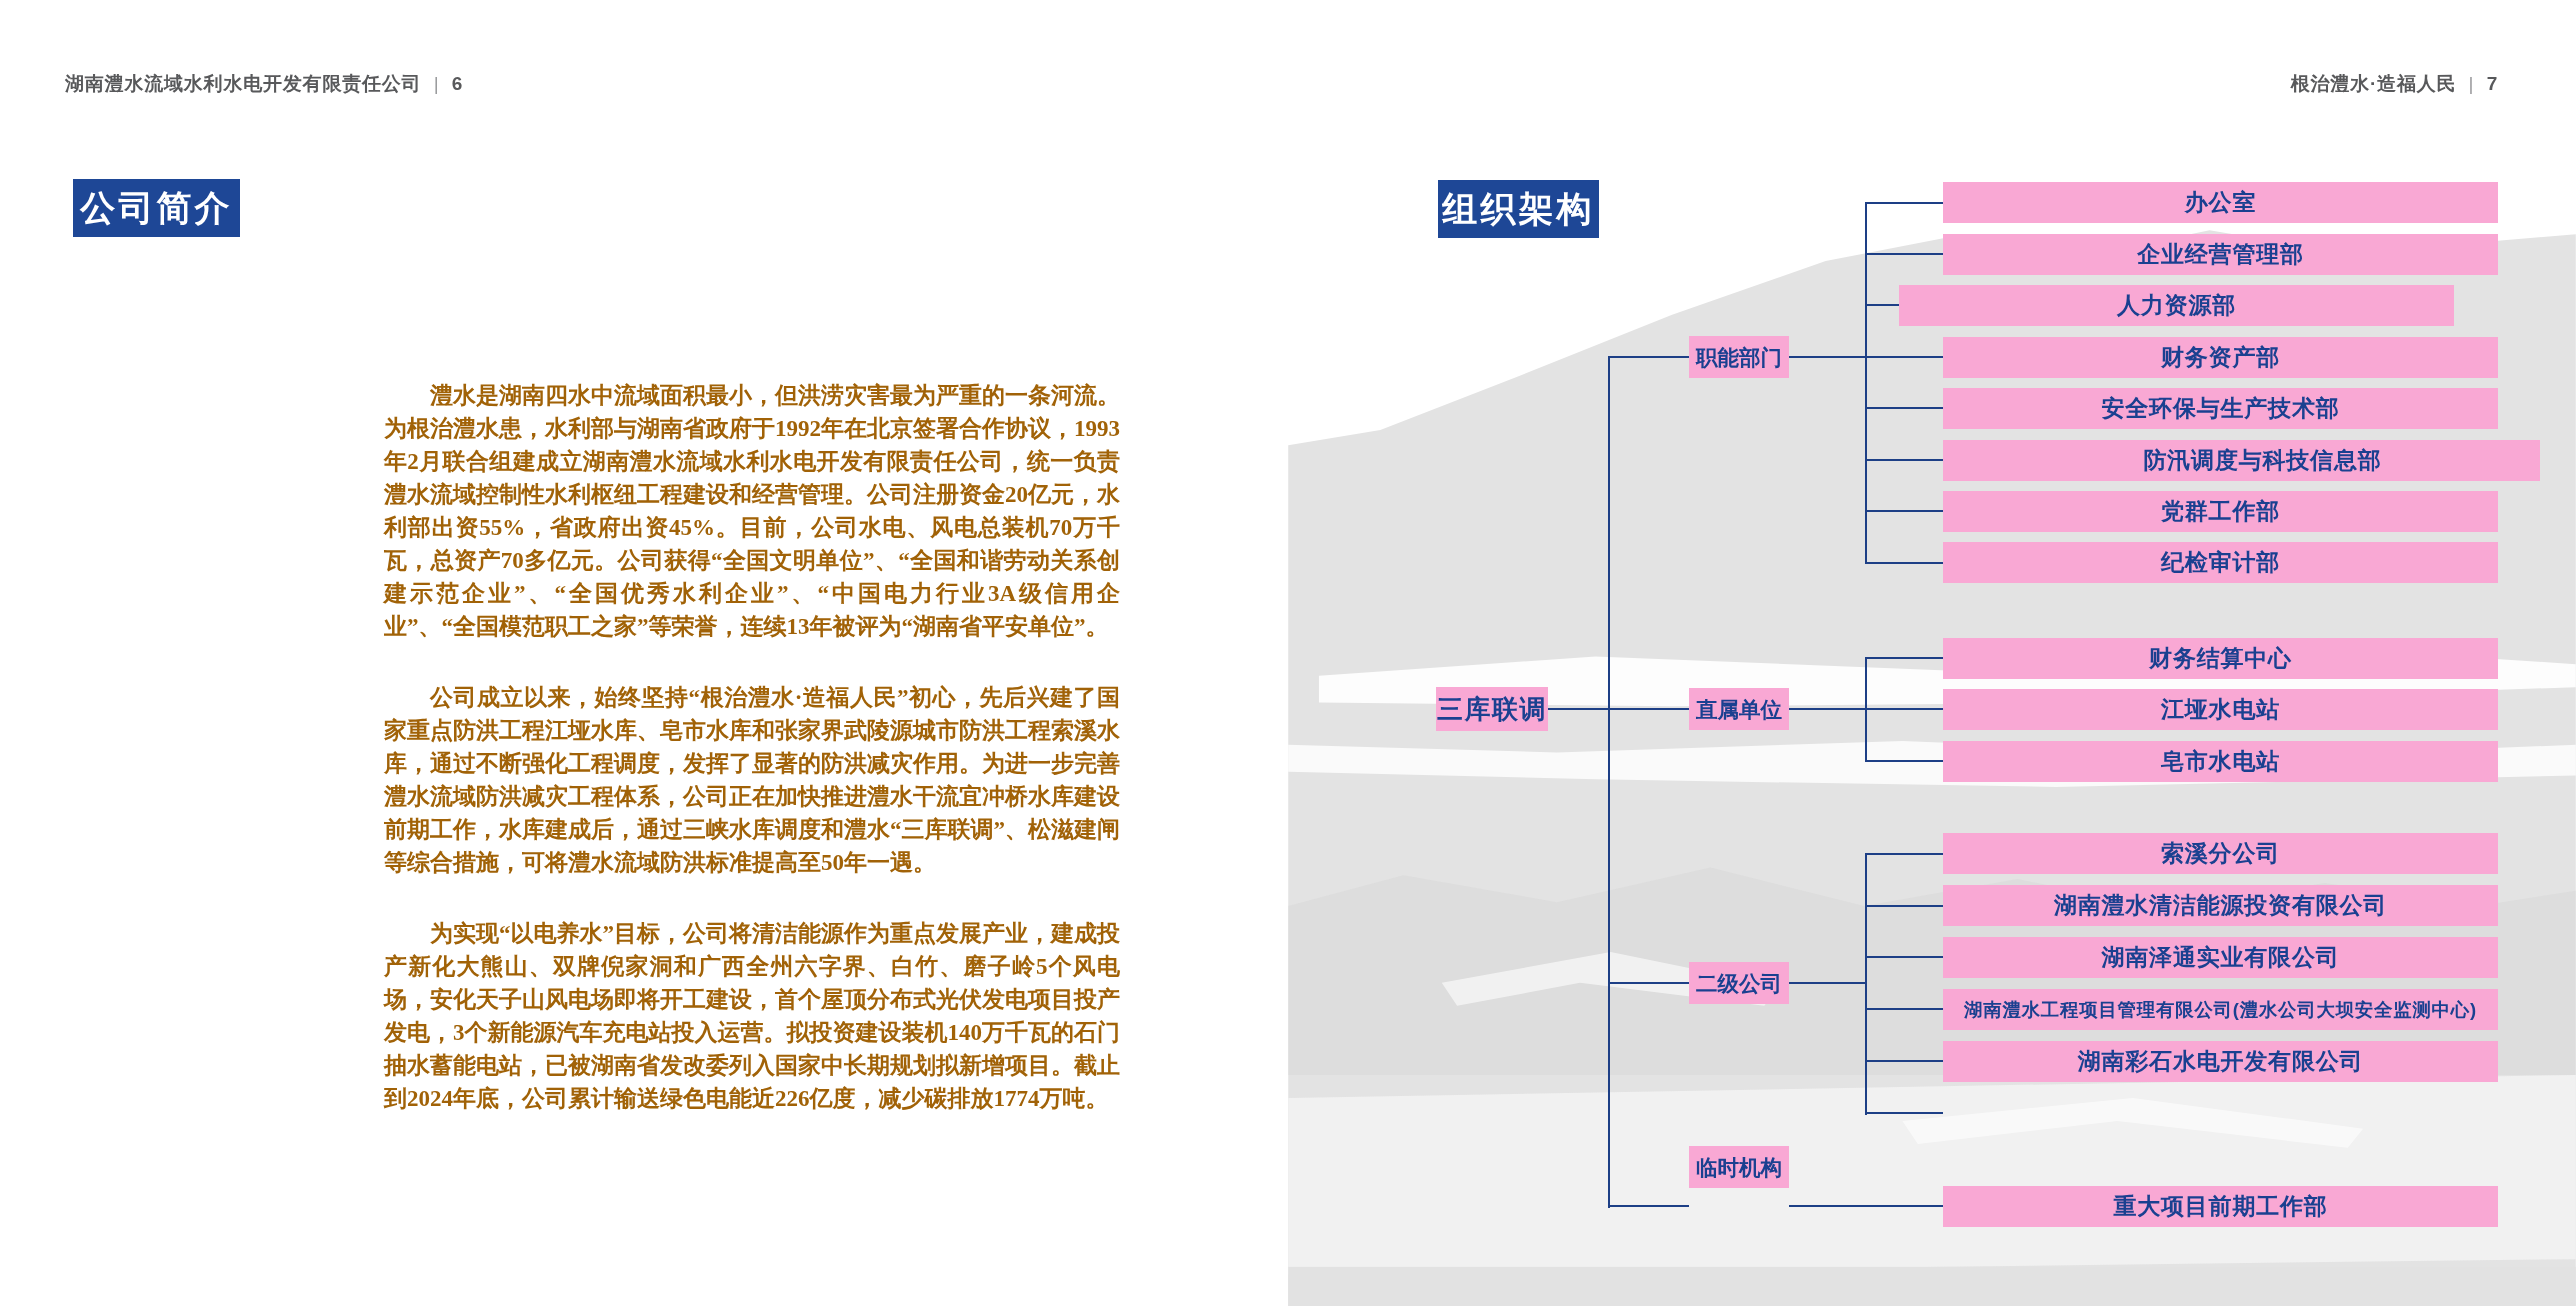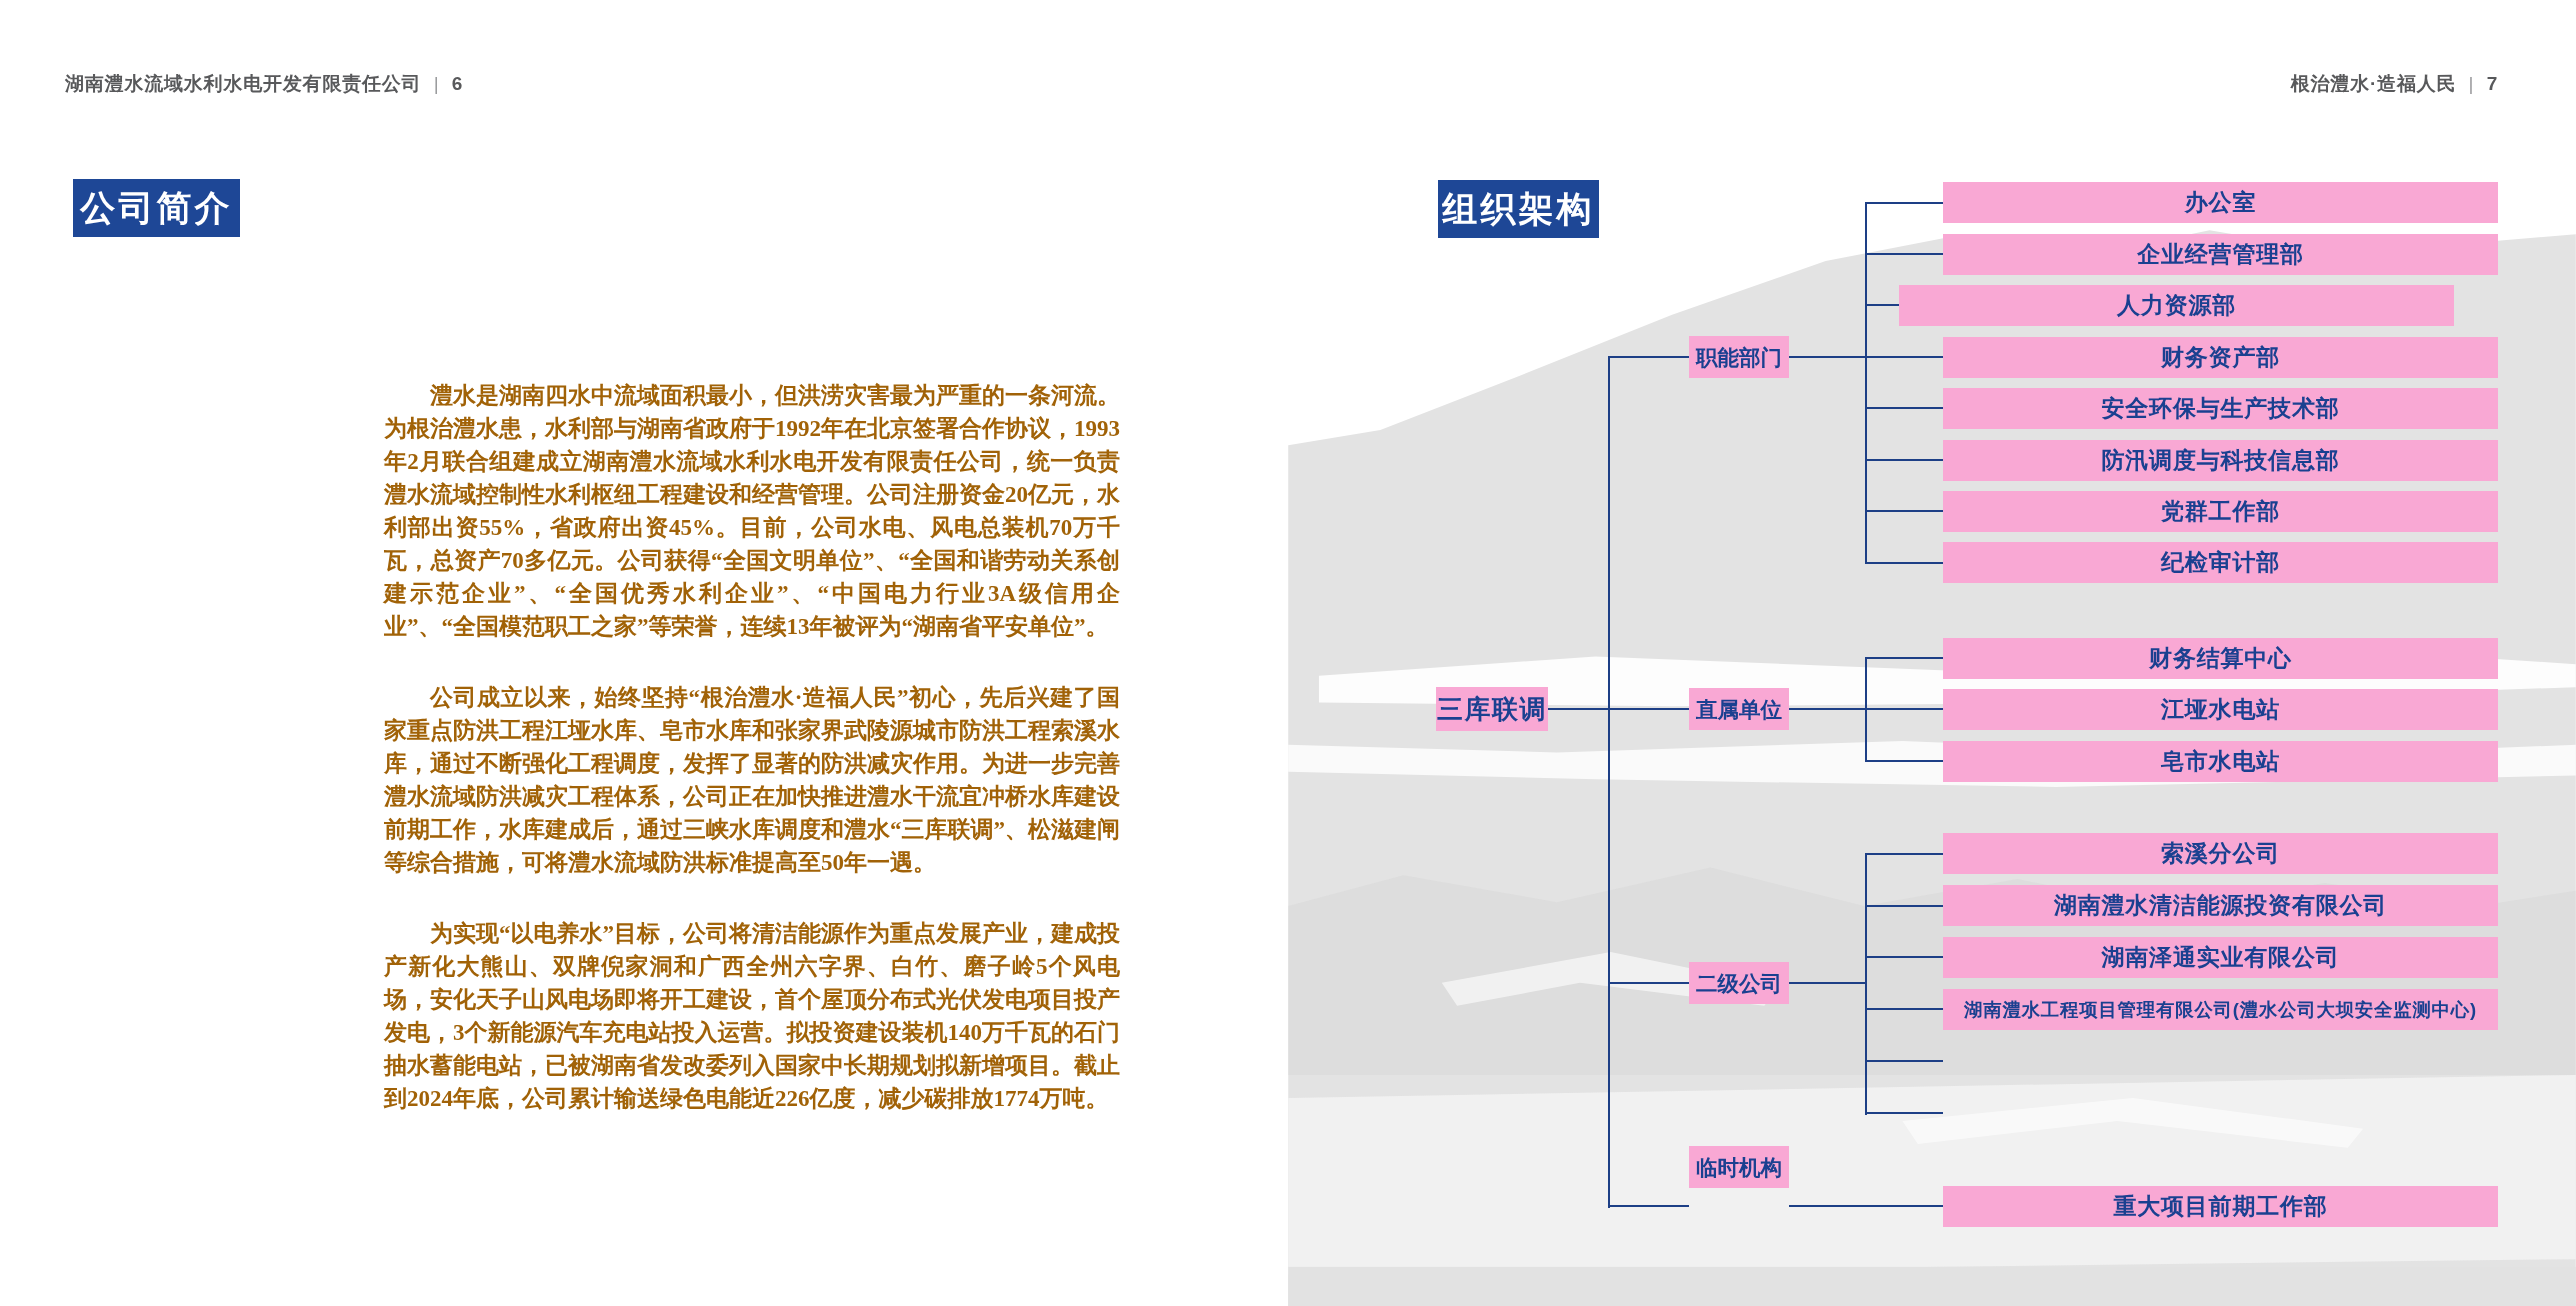--- a/index.html
+++ b/index.html
@@ -80,21 +80,21 @@
     <div class="org-box child-box" style="left: 1943px; top: 182px; width: 555px; height: 41px; font-size: 23px;">办公室</div>
     <div class="cline" style="left: 1866px; top: 253px; width: 77px; height: 2.3px;"></div>
     <div class="org-box child-box" style="left: 1943px; top: 234px; width: 555px; height: 41px; font-size: 23px;">企业经营管理部</div>
     <div class="cline" style="left: 1866px; top: 304px; width: 77px; height: 2.3px;"></div>
     <div class="org-box child-box" style="left: 1876px; top: 285px; width: 555px; height: 41px; font-size: 23px; margin-left: 23px;">人力资源部</div>
     <div class="cline" style="left: 1866px; top: 356px; width: 77px; height: 2.3px;"></div>
     <div class="org-box child-box" style="left: 1943px; top: 337px; width: 555px; height: 41px; font-size: 23px;">财务资产部</div>
     <div class="cline" style="left: 1866px; top: 407px; width: 77px; height: 2.3px;"></div>
     <div class="org-box child-box" style="left: 1943px; top: 388px; width: 555px; height: 41px; font-size: 23px;">安全环保与生产技术部</div>
     <div class="cline" style="left: 1866px; top: 459px; width: 77px; height: 2.3px;"></div>
-    <div class="org-box child-box" style="left: 1943px; top: 440px; width: 555px; height: 41px; font-size: 23px;">防汛调度与科技信息部</div>
+    <div class="org-box child-box" style="left: 1943px; top: 440px; width: 555px; height: 41px; font-size: 23px; padding-left: 42px;">防汛调度与科技信息部</div>
     <div class="cline" style="left: 1866px; top: 510px; width: 77px; height: 2.3px;"></div>
     <div class="org-box child-box" style="left: 1943px; top: 491px; width: 555px; height: 41px; font-size: 23px;">党群工作部</div>
     <div class="cline" style="left: 1866px; top: 562px; width: 77px; height: 2.3px;"></div>
     <div class="org-box child-box" style="left: 1943px; top: 542px; width: 555px; height: 41px; font-size: 23px;">纪检审计部</div>
     <div class="cline" style="left: 1609px; top: 708px; width: 80px; height: 2.3px;"></div>
     <div class="org-box cat-node" style="left: 1689px; top: 688px; width: 100px; height: 42px;">直属单位</div>
     <div class="cline" style="left: 1789px; top: 708px; width: 77px; height: 2.3px;"></div>
     <div class="cline" style="left: 1865px; top: 657px; width: 2.3px; height: 105px;"></div>
     <div class="cline" style="left: 1866px; top: 657px; width: 77px; height: 2.3px;"></div>
     <div class="org-box child-box" style="left: 1943px; top: 638px; width: 555px; height: 41px; font-size: 23px;">财务结算中心</div>
@@ -108,19 +108,20 @@
     <div class="cline" style="left: 1865px; top: 853px; width: 2.3px; height: 262px;"></div>
     <div class="cline" style="left: 1866px; top: 853px; width: 77px; height: 2.3px;"></div>
     <div class="org-box child-box" style="left: 1943px; top: 833px; width: 555px; height: 41px; font-size: 23px;">索溪分公司</div>
     <div class="cline" style="left: 1866px; top: 905px; width: 77px; height: 2.3px;"></div>
     <div class="org-box child-box" style="left: 1943px; top: 885px; width: 555px; height: 41px; font-size: 23px;">湖南澧水清洁能源投资有限公司</div>
     <div class="cline" style="left: 1866px; top: 956px; width: 77px; height: 2.3px;"></div>
     <div class="org-box child-box" style="left: 1943px; top: 937px; width: 555px; height: 41px; font-size: 23px;">湖南泽通实业有限公司</div>
     <div class="cline" style="left: 1866px; top: 1008px; width: 77px; height: 2.3px;"></div>
     <div class="org-box child-box" style="left: 1943px; top: 989px; width: 555px; height: 41px; font-size: 18.4px;">湖南澧水工程项目管理有限公司(澧水公司大坝安全监测中心)</div>
     <div class="cline" style="left: 1866px; top: 1060px; width: 77px; height: 2.3px;"></div>
+    <div class="org-box child-box" style="left: 1943px; top: 1041px; width: 555px; height: 41px; font-size: 23px;">湖南彩石水电开发有限公司</div>
     <div class="cline" style="left: 1866px; top: 1112px; width: 77px; height: 2.3px;"></div>
     <div class="cline" style="left: 1609px; top: 1205px; width: 80px; height: 2.3px;"></div>
     <div class="org-box cat-node" style="left: 1689px; top: 1146px; width: 100px; height: 42px;">临时机构</div>
     <div class="cline" style="left: 1789px; top: 1205px; width: 154px; height: 2.3px;"></div>
     <div class="org-box child-box" style="left: 1943px; top: 1186px; width: 555px; height: 41px; font-size: 23px;">重大项目前期工作部</div>
   </div>
 
 
 </body></html>

